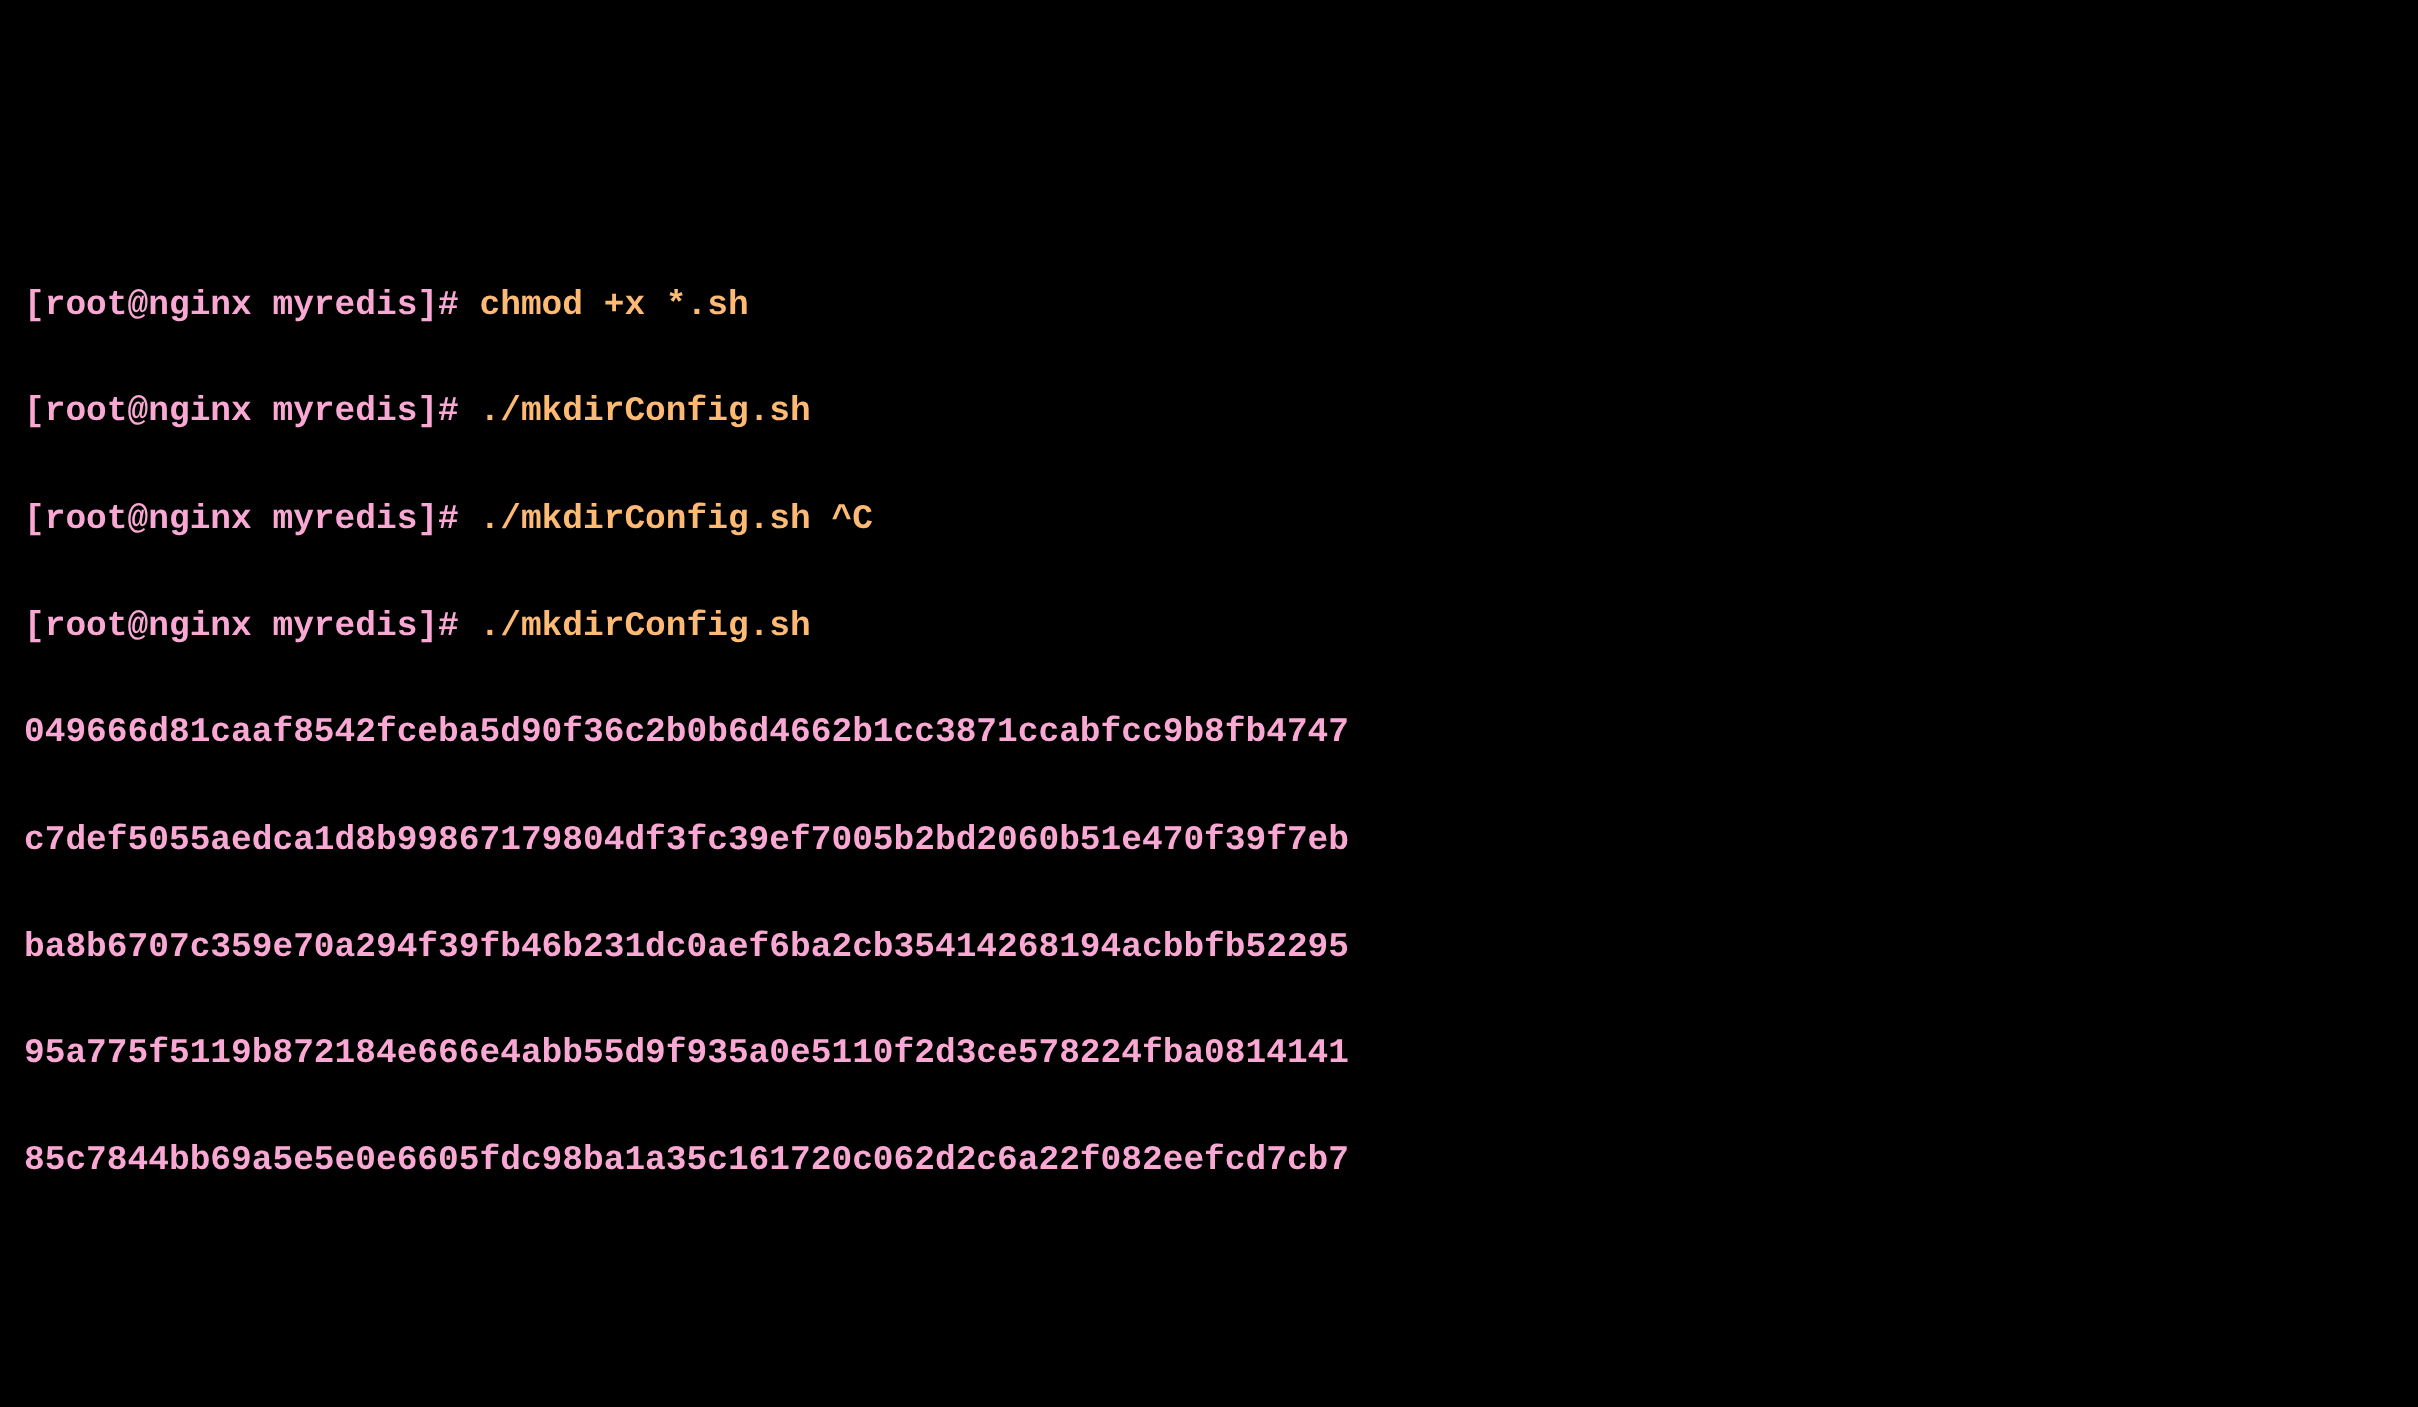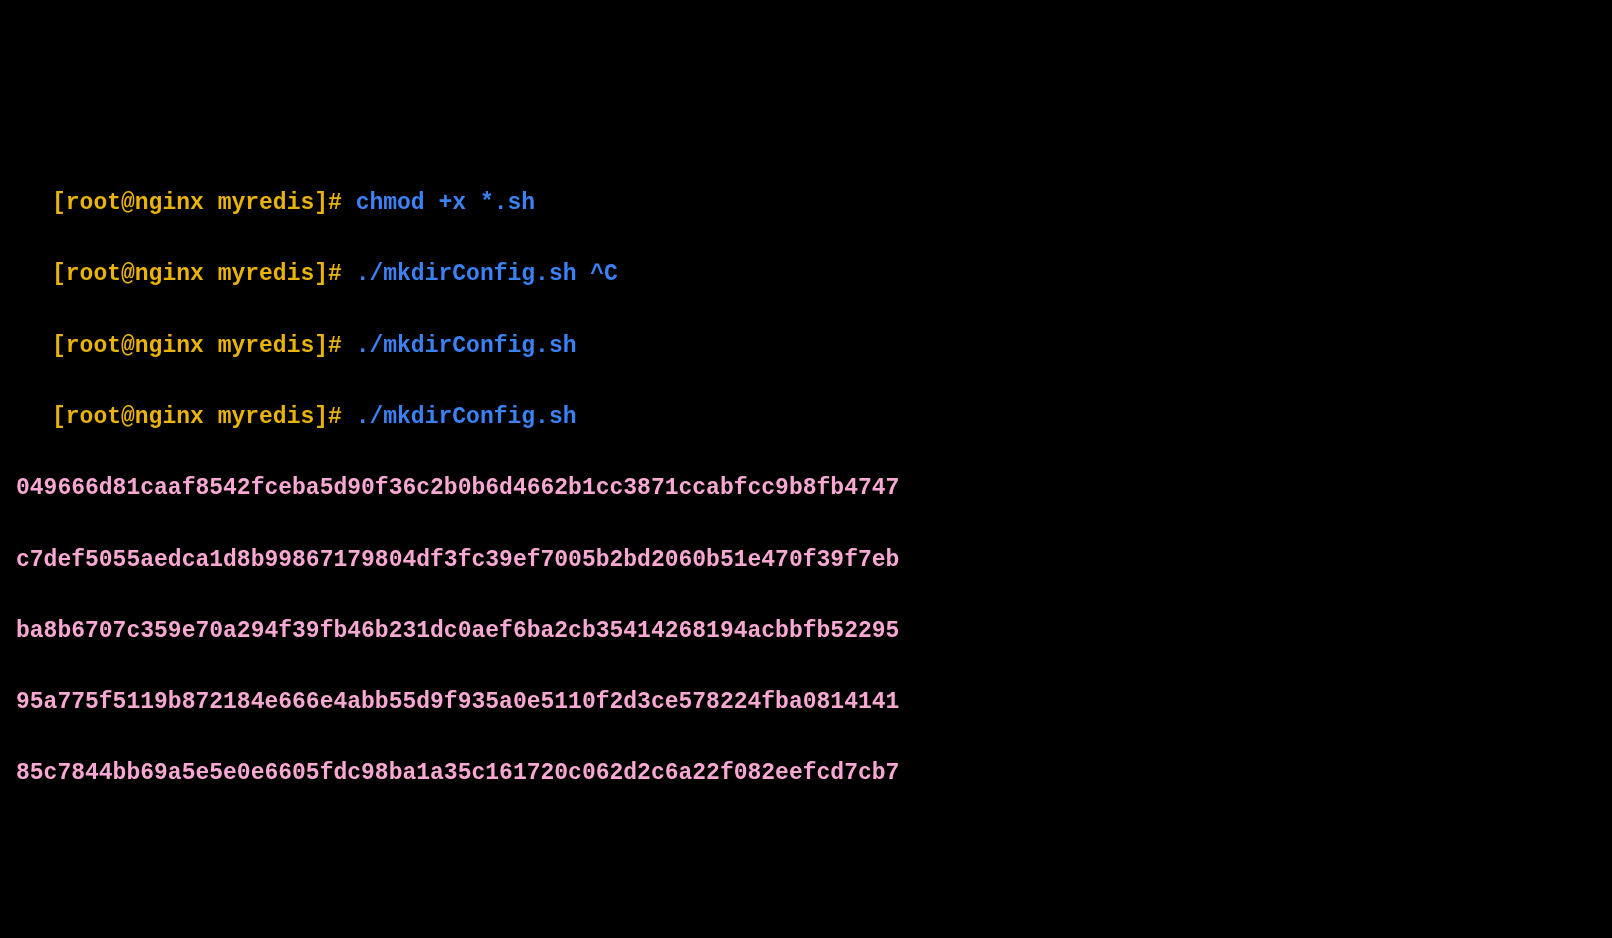--- a/index.html
+++ b/index.html
@@ -13,36 +13,36 @@
       font-size: 23px;
       font-weight: bold;
       line-height: 1.55;
       padding: 8px 16px;
       white-space: pre;
       color: #00ff00;
       position: relative;
       min-height: 938px;
       width: 1612px;
     }
-    .prompt-bracket { color: #eab308; margin-left: 36px; }
-    .command { color: #3b82f6; }
+    .prompt-bracket { color: #f9a8d4; }
+    .command { color: #fdba74; }
     .output { color: #f9a8d4; }
     .terminal-line {
       display: block;
     }
   </style>
 </head>
 <body>
 
 
 
 <div>
 <span class="terminal-line"><span class="prompt-bracket">[root@nginx myredis]# </span><span class="command">chmod +x *.sh</span></span>
+<span class="terminal-line"><span class="prompt-bracket">[root@nginx myredis]# </span><span class="command">./mkdirConfig.sh</span></span>
 <span class="terminal-line"><span class="prompt-bracket">[root@nginx myredis]# </span><span class="command">./mkdirConfig.sh ^C</span></span>
-<span class="terminal-line"><span class="prompt-bracket">[root@nginx myredis]# </span><span class="command">./mkdirConfig.sh</span></span>
 <span class="terminal-line"><span class="prompt-bracket">[root@nginx myredis]# </span><span class="command">./mkdirConfig.sh</span></span>
 <span class="terminal-line output">049666d81caaf8542fceba5d90f36c2b0b6d4662b1cc3871ccabfcc9b8fb4747</span>
 <span class="terminal-line output">c7def5055aedca1d8b99867179804df3fc39ef7005b2bd2060b51e470f39f7eb</span>
 <span class="terminal-line output">ba8b6707c359e70a294f39fb46b231dc0aef6ba2cb35414268194acbbfb52295</span>
 <span class="terminal-line output">95a775f5119b872184e666e4abb55d9f935a0e5110f2d3ce578224fba0814141</span>
 <span class="terminal-line output">85c7844bb69a5e5e0e6605fdc98ba1a35c161720c062d2c6a22f082eefcd7cb7</span>
 
 
 
 

